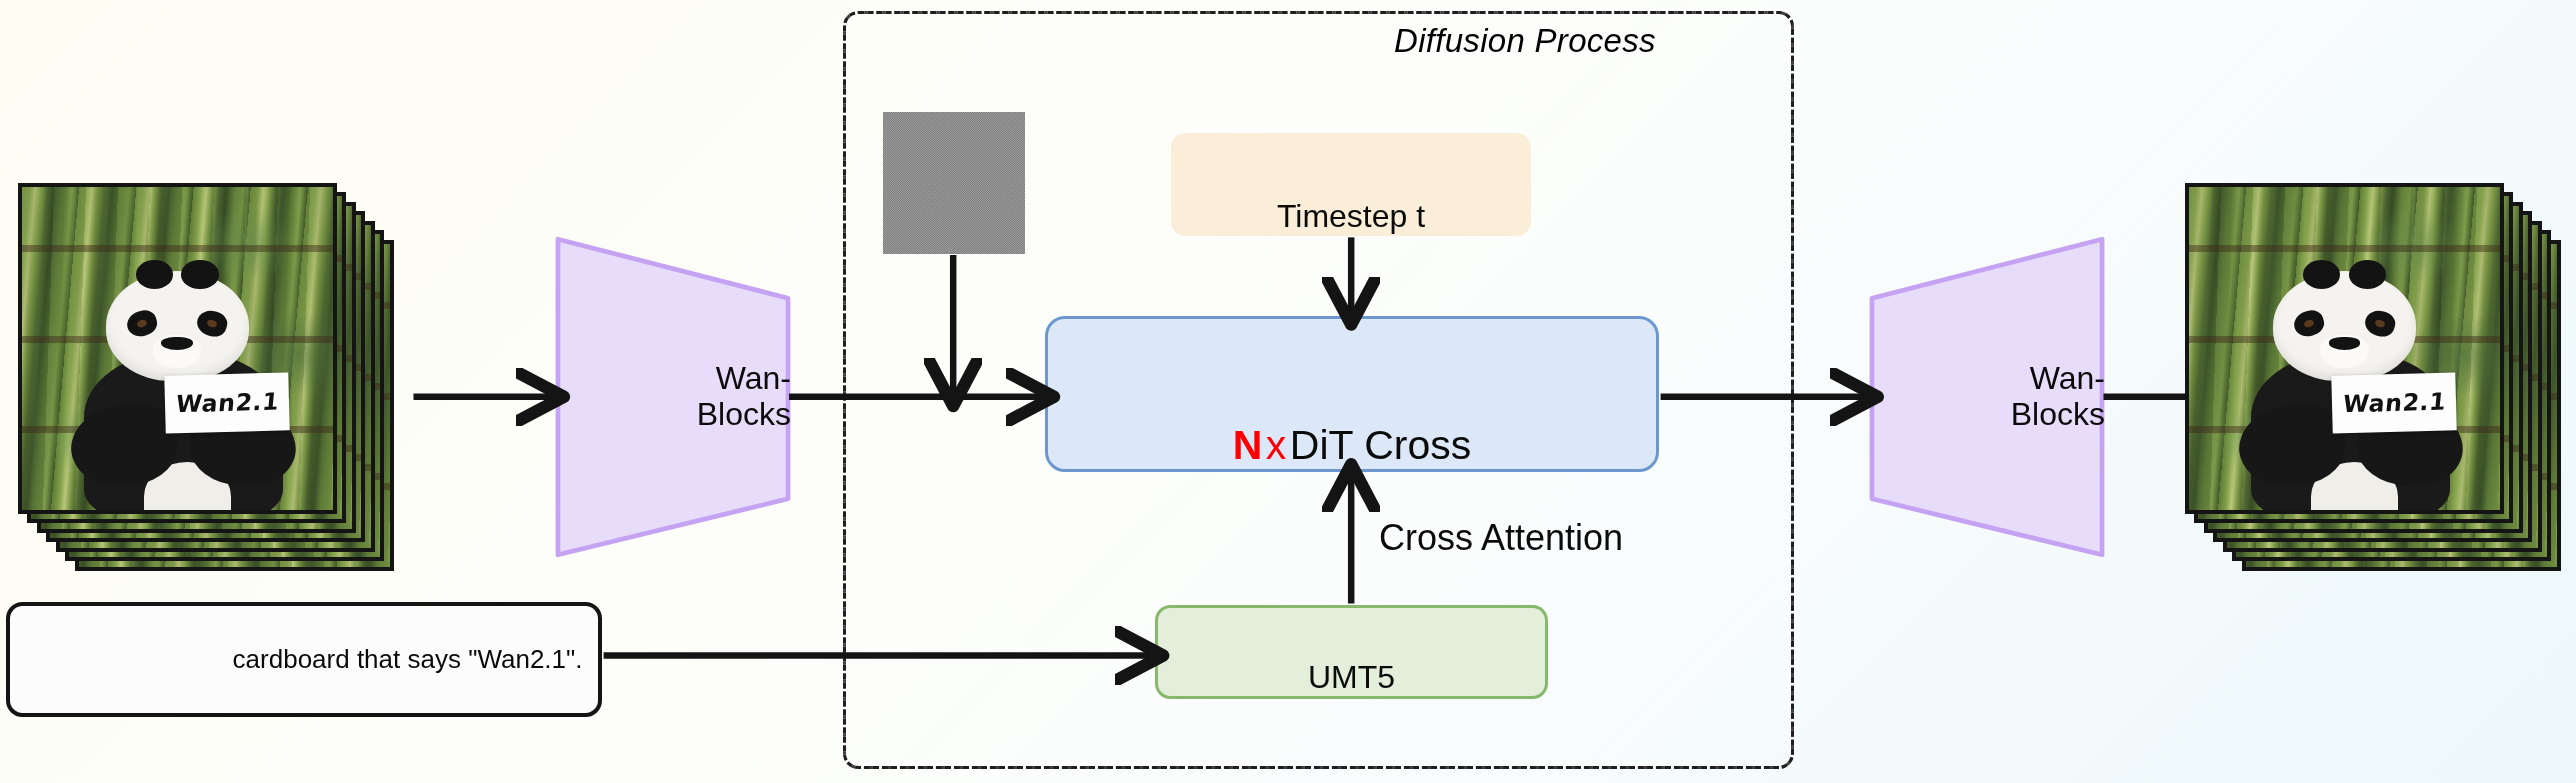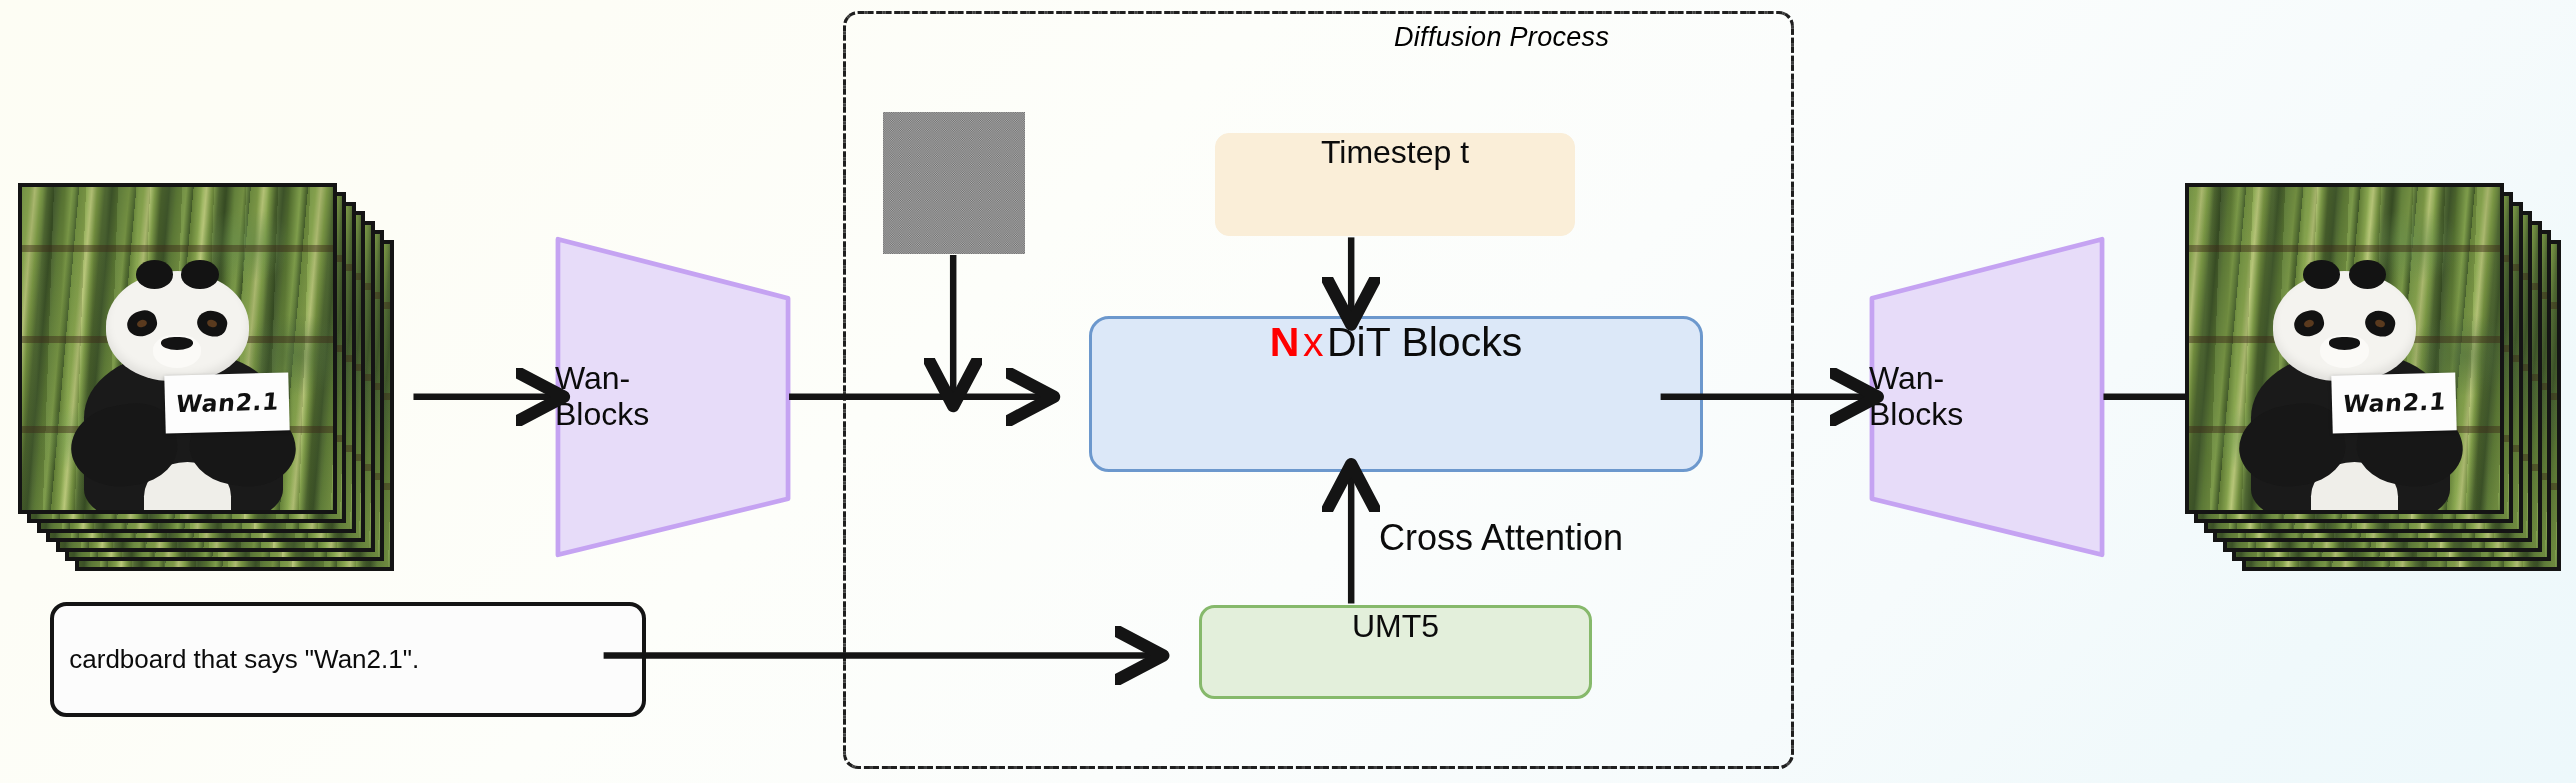--- a/index.html
+++ b/index.html
@@ -43,21 +43,21 @@
     left: -3px; top: -3px; right: -3px; bottom: -3px;
     border: 3px dotted #1f1f1f;
     border-radius: 15.4px;
     pointer-events: none;
     opacity: .85;
   }
   .diffusion-label {
     position: absolute;
     left: 1394px;
     top: 22.4px;
-    font-size: 27px;
+    font-size: 33px;
     font-style: italic;
     color: #000000;
     white-space: nowrap;
     letter-spacing: 0.3px;
   }
 
   
   .frame-stack {
     position: absolute;
     width: 378px;
@@ -209,38 +209,37 @@
   }
 
   
   .trap-wrap { position: absolute; }
   .trap-wrap svg { position: absolute; inset: 0; overflow: visible; }
   .trap-label {
     position: absolute;
     inset: 0;
     display: flex;
     flex-direction: column;
-    align-items: flex-start;
+    align-items: flex-end;
     justify-content: center;
     font-size: 32px;
     color: #0b0b0b;
     line-height: 1.12;
     text-align: center;
     pointer-events: none;
   }
 
   
   .rbox {
     position: absolute;
     box-sizing: border-box;
     display: flex;
-    align-items: flex-start;
+    align-items: flex-end;
     justify-content: center;
     color: #0b0b0b;
-    margin-left: 44px;
   }
   .box-timestep {
     left: 1171px; top: 133px;
     width: 360px; height: 103px;
     background: #faeed8;
     border: 1.2px solid #faeed8;
     border-radius: 14px;
     font-size: 32px;
   }
   .box-dit {
@@ -413,21 +412,21 @@
 
   <div class="noise-patch"></div>
 
   <div class="rbox box-timestep">
     <span>Timestep t</span>
   </div>
 
   <div class="rbox box-dit">
     <span class="n">N</span>
     <span class="x">x</span>
-    <span class="rest">DiT Blocks</span>
+    <span class="rest">DiT Cross</span>
   </div>
 
   <div class="rbox box-umt5">
     <span>UMT5</span>
   </div>
 
   <div class="edge-label" style="left:1379px; top:517px;">Cross Attention</div>
 
   <div class="trap-wrap" style="left:1869px; top:236px; width:236px; height:322px;">
     <svg viewBox="0 0 400 545" width="236" height="322">

